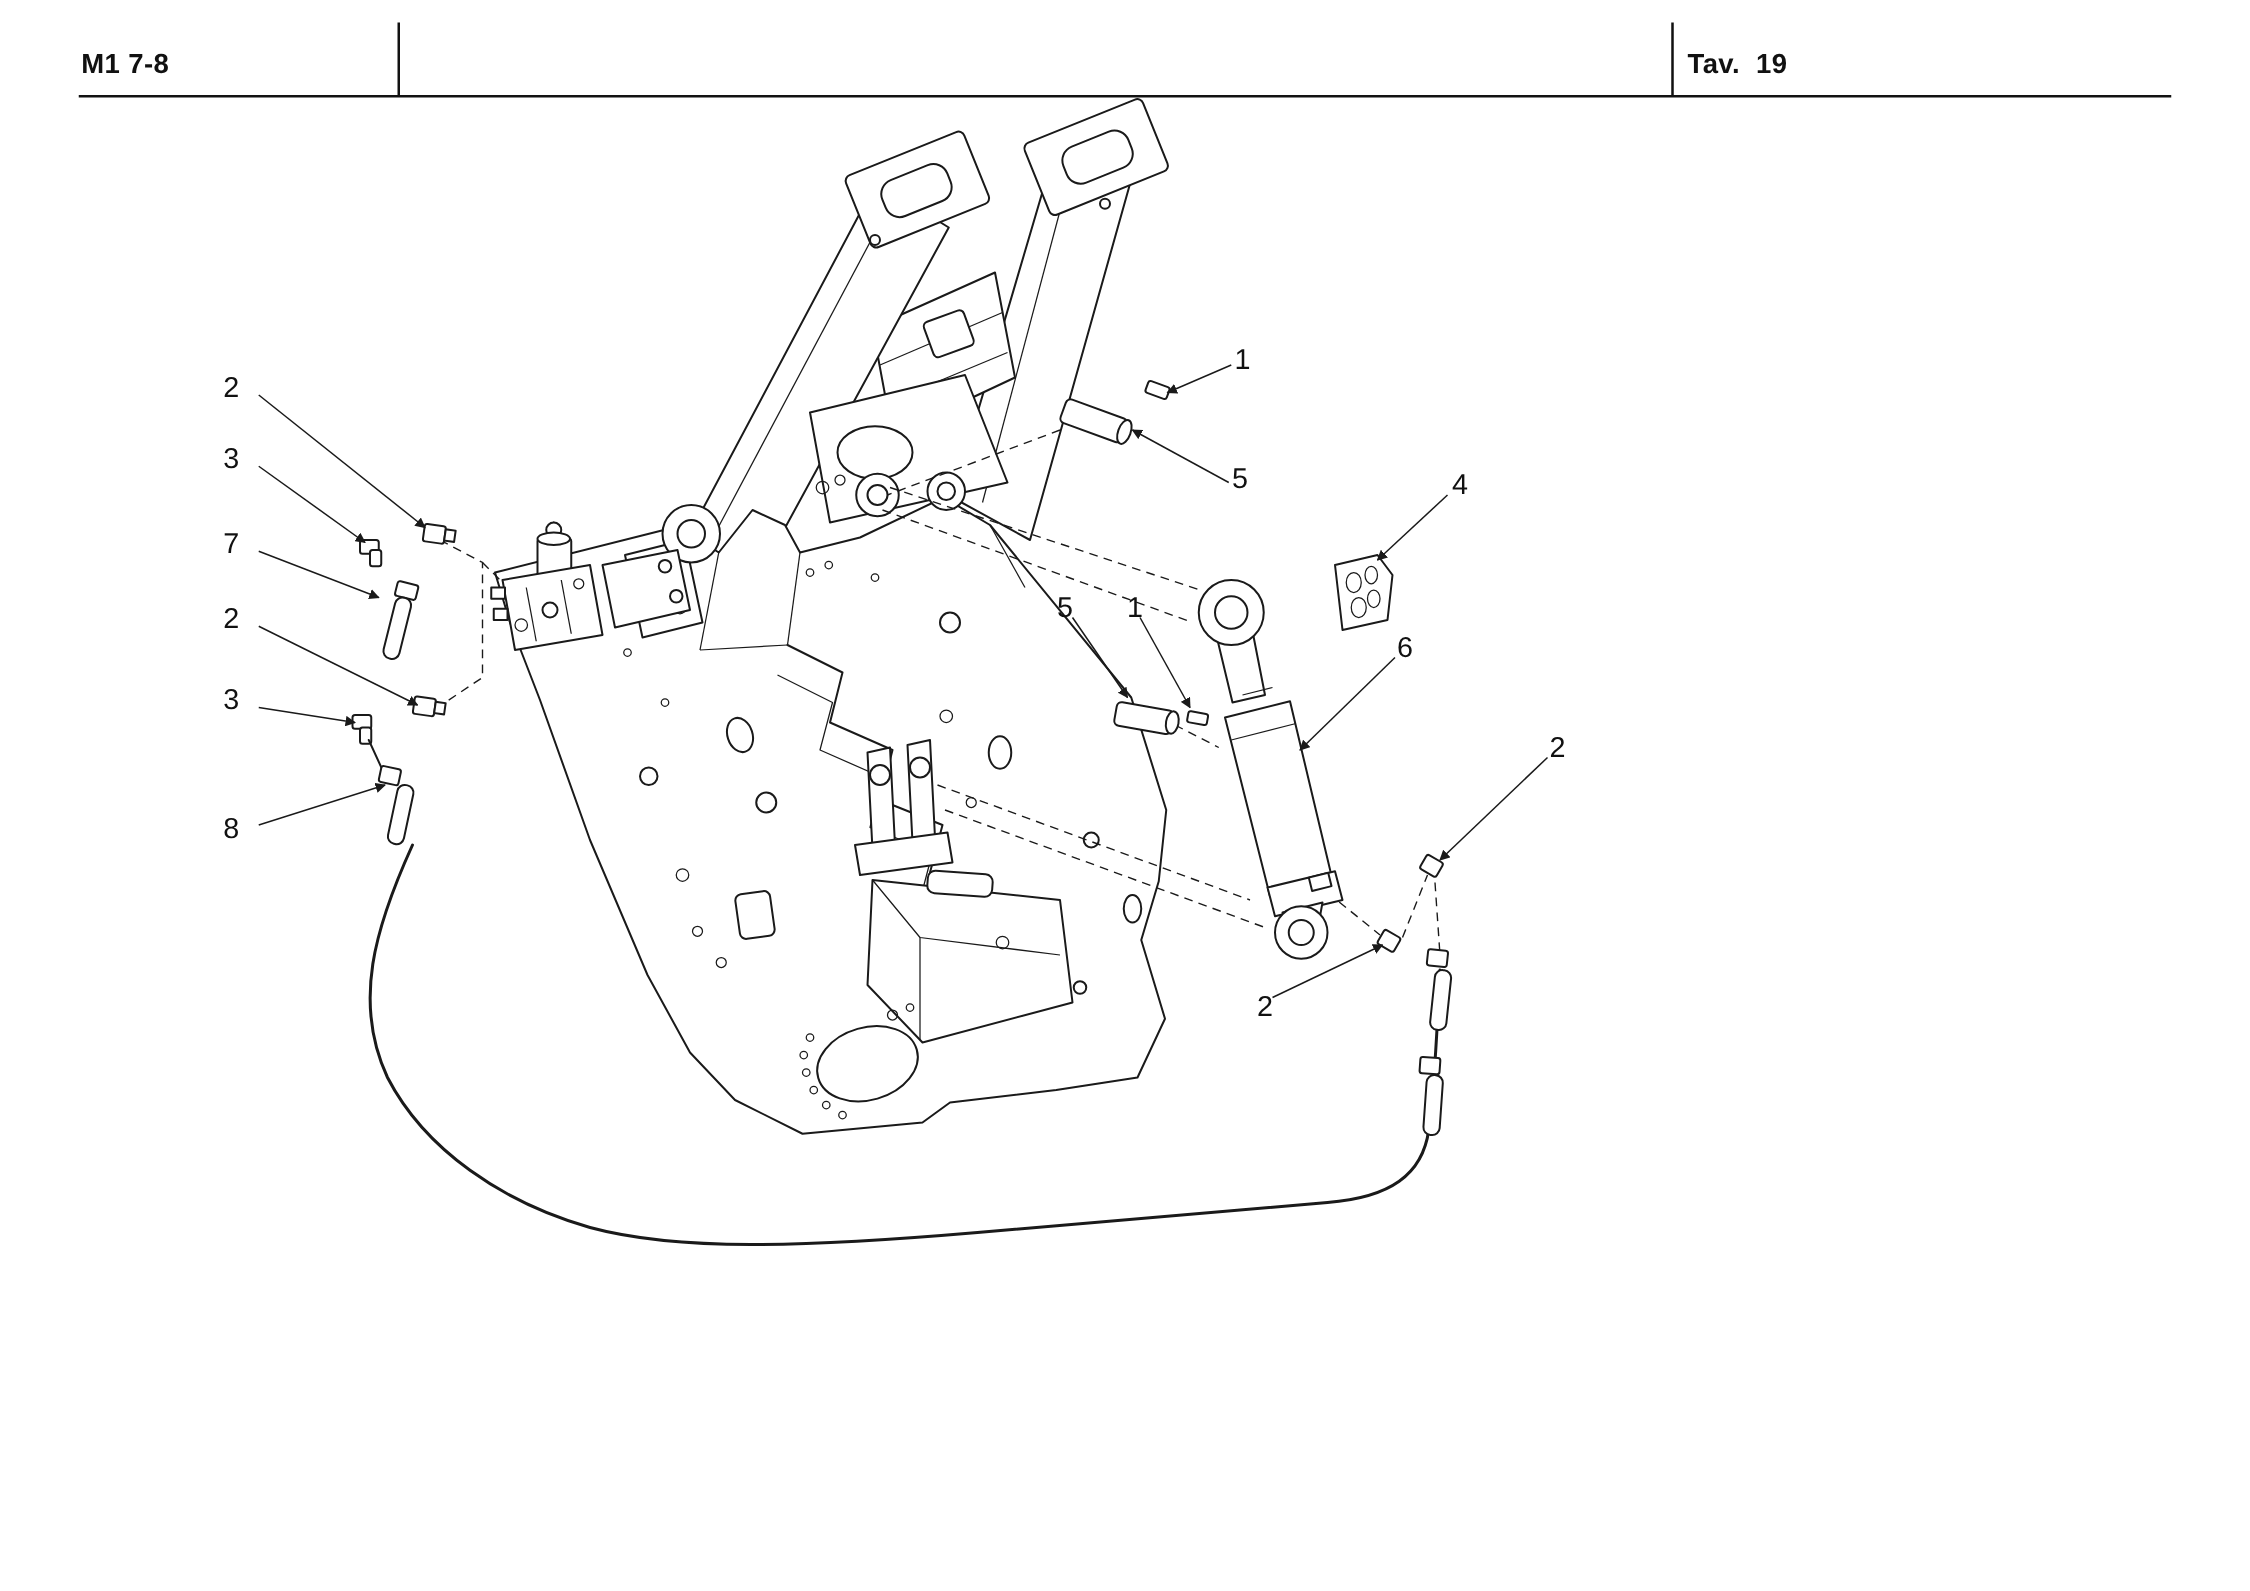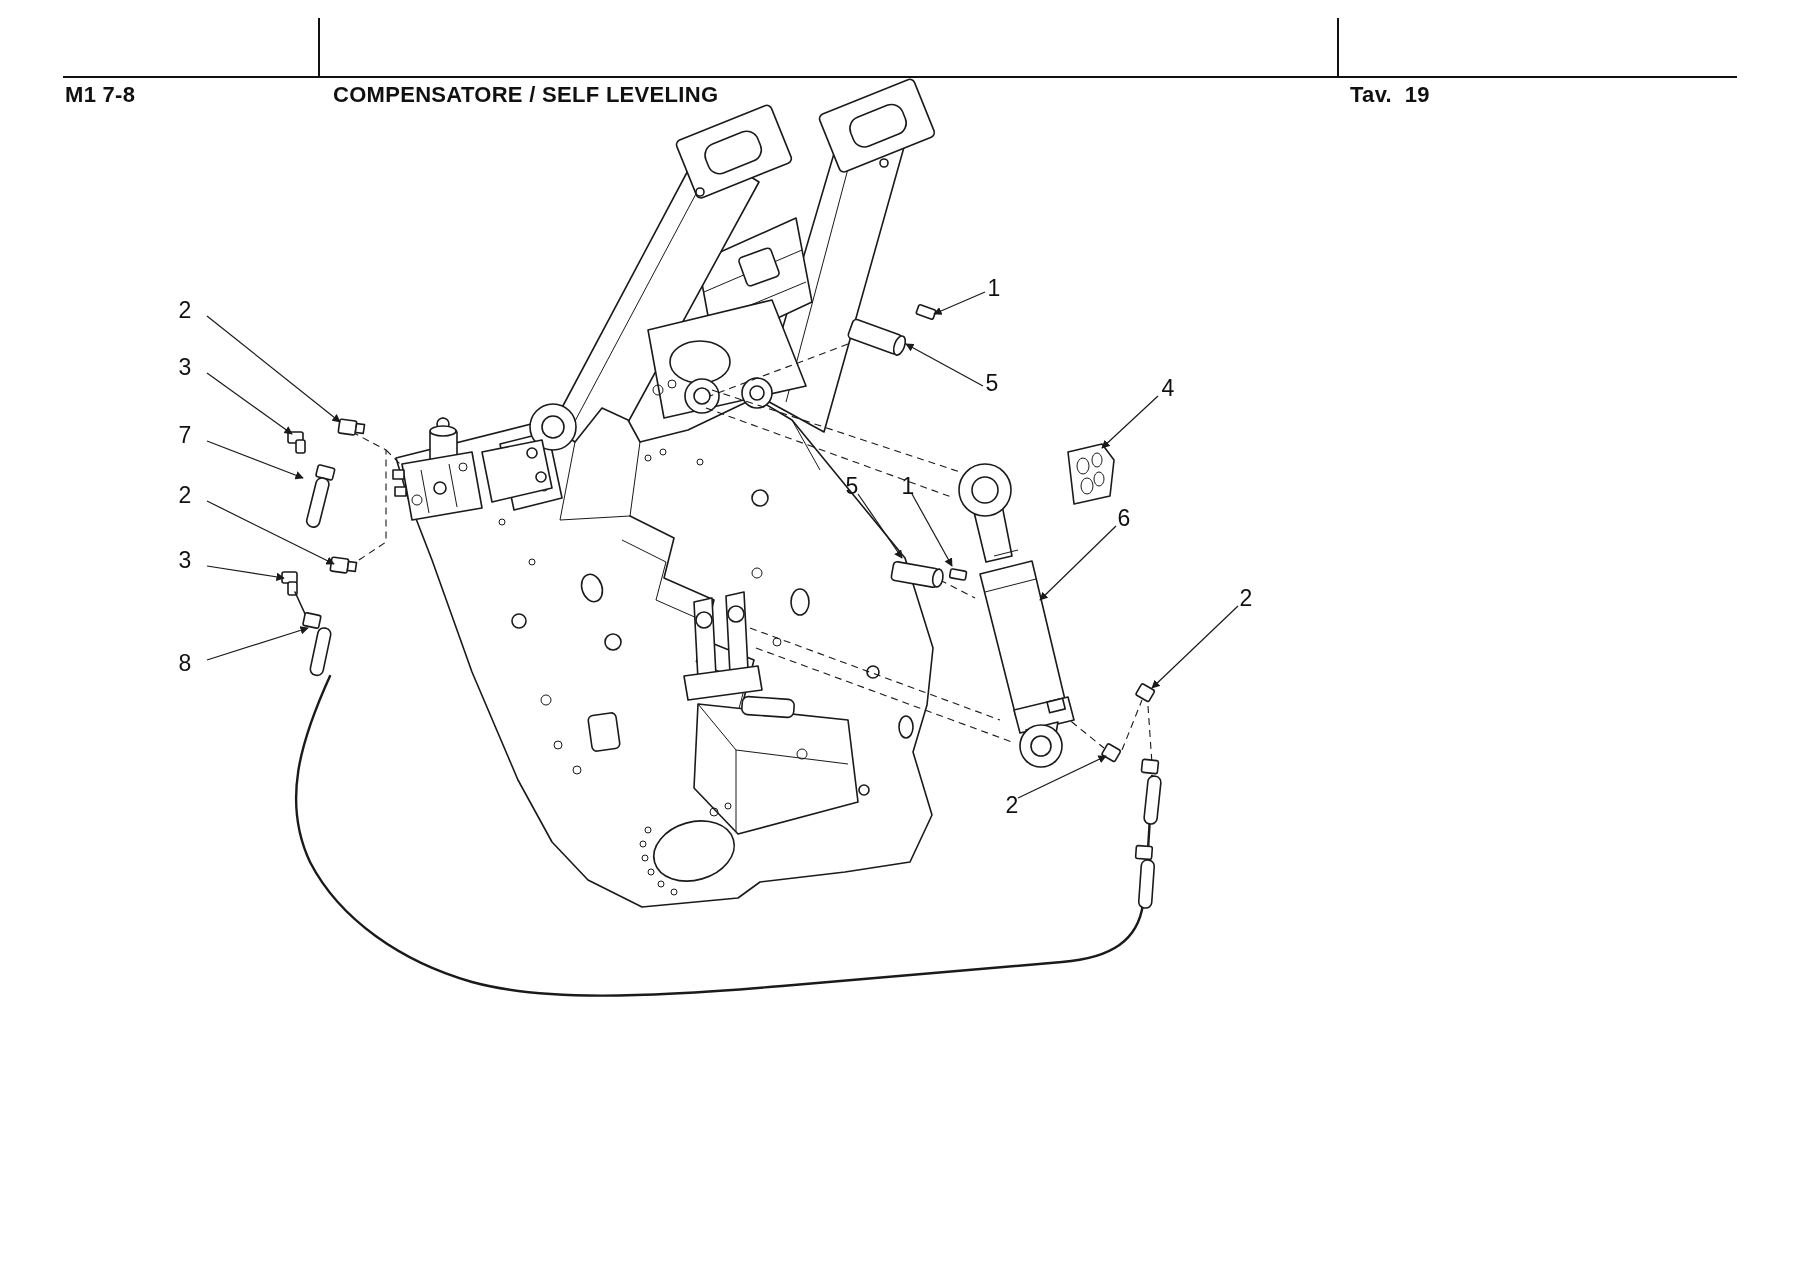--- a/index.html
+++ b/index.html
@@ -7,21 +7,21 @@
   body {
     background:#ffffff;
     font-family:"Liberation Sans", sans-serif;
     color:#111111;
     position:relative;
     overflow:hidden;
   }
   .page { position:absolute; inset:0; background:#ffffff; }
 
   
-  .hdr-text { position:absolute; font-weight:bold; font-size:22px; letter-spacing:0.3px; white-space:pre;margin-top:44px; }
+  .hdr-text { position:absolute; font-weight:bold; font-size:22px; letter-spacing:0.3px; white-space:pre; }
   .hdr-code  { left:65px;  top:38px; }
   .hdr-title { left:333px; top:38px; }
   .hdr-tav   { left:1350px; top:38px; }
   .vsep { position:absolute; width:2px; background:#111; top:18px; height:58px; }
   .vsep-left  { left:318px; }
   .vsep-right { left:1337px; }
   .hrule { position:absolute; left:63px; top:76px; width:1674px; height:2px; background:#111; }
 
   
   .canvas { position:absolute; inset:0; }
@@ -42,21 +42,20 @@
     line-height:1;
   }
 </style>
 </head>
 <body>
 
 <div class="page">
 
   <div class="hdr-text hdr-code">M1 7-8</div>
   <div class="vsep vsep-left"></div>
-  <h1 class="hdr-text hdr-title">COMPENSATORE / SELF LEVELING</h1>
   <div class="vsep vsep-right"></div>
   <div class="hdr-text hdr-tav">Tav.  19</div>
   <div class="hrule"></div>
 
   <div class="canvas">
 
     <svg class="drawing" width="1800" height="1273" viewBox="0 0 1800 1273">
       <defs>
         <marker id="arr" viewBox="0 0 10 10" refX="9" refY="5" markerWidth="7" markerHeight="7" orient="auto-start-reverse">
           <path d="M0,0 L10,5 L0,10 z" fill="#1a1a1a"></path>

